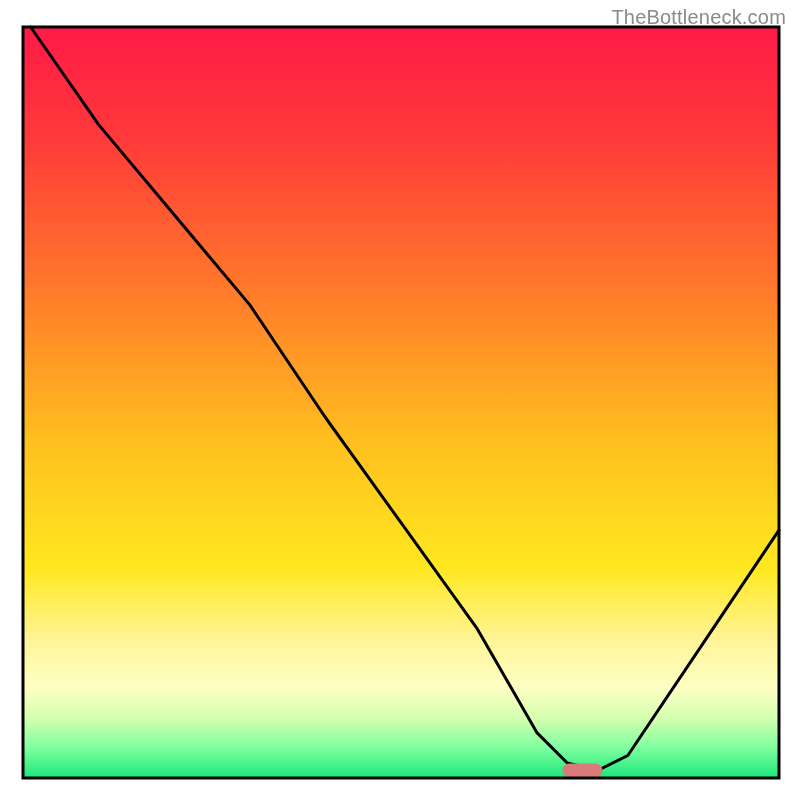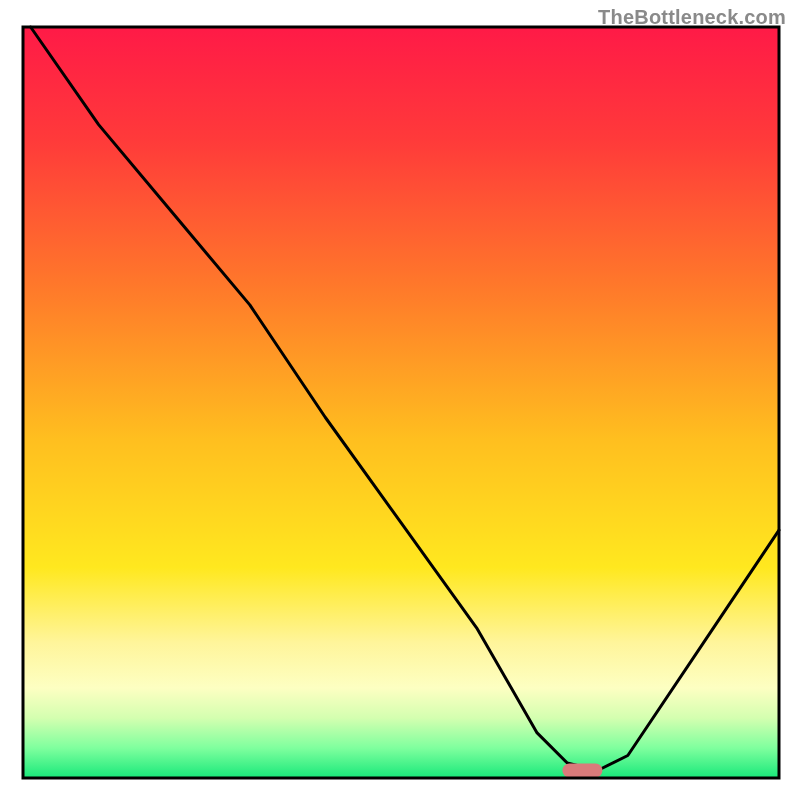--- a/index.html
+++ b/index.html
@@ -13,21 +13,21 @@
   .container {
     position: relative;
     width: 800px;
     height: 800px;
   }
   .watermark {
     position: absolute;
     top: 6px;
     right: 14px;
     font-size: 20px;
-    font-weight: bold;
+    font-weight: normal;
     color: #8a8a8a;
     letter-spacing: 0.2px;
     z-index: 10;
   }
   svg {
     display: block;
   }
 </style>
 </head>
 <body>

